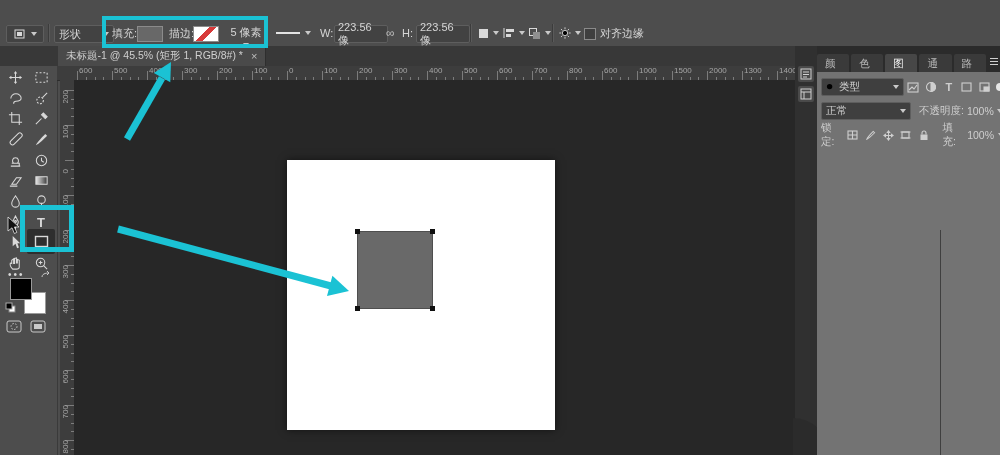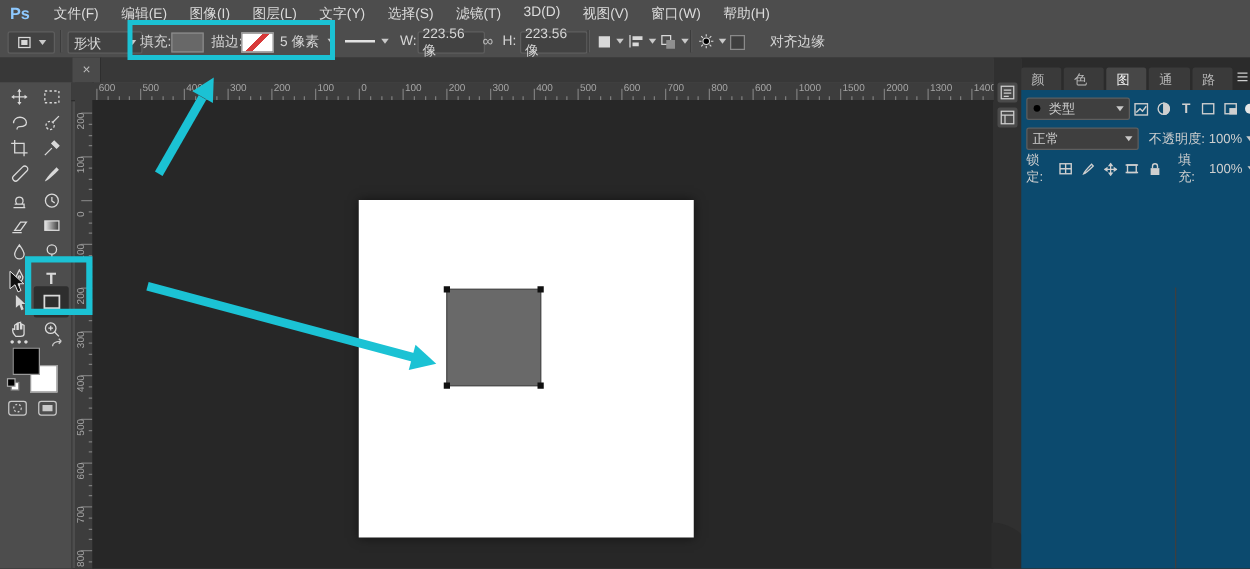--- a/index.html
+++ b/index.html
@@ -42,21 +42,21 @@
   .canvas{left:287px;top:160px;width:268px;height:270px;background:#ffffff;box-shadow:0 0 8px rgba(0,0,0,.55);}
   .shape{left:357px;top:231px;width:74px;height:76px;border:1px solid #4e4e4e;}
   .anchor{position:absolute;width:5px;height:5px;background:#101010;}
   
   .dockstrip{left:795px;top:46px;width:22px;height:409px;background:#303030;}
   .stripbtn{position:absolute;left:3px;width:16px;height:16px;background:#4a4a4a;border-radius:2px;display:flex;align-items:center;justify-content:center;}
   .dockmain{left:817px;top:46px;width:183px;height:409px;background:#2b2b2b;}
   .ptabs{position:absolute;left:0;top:8px;width:183px;height:18px;display:flex;}
   .ptab{padding:3px 8px 2px;font-size:10.5px;color:#b9b9b9;background:#3a3a3a;margin-right:2px;border-radius:2px 2px 0 0;}
   .ptab.active{background:#474747;color:#f0f0f0;}
-  .pcontent{position:absolute;left:0;top:26px;width:183px;height:383px;background:#0c4a6e;}
+  .pcontent{position:absolute;left:0;top:26px;width:183px;height:383px;background:#737373;}
   .prow{position:absolute;left:0;width:183px;display:flex;align-items:center;font-size:10.5px;color:#cfcfcf;}
   .pselect{background:#3f3f3f;border:1px solid #5e5e5e;border-radius:2px;height:16px;display:flex;align-items:center;padding:0 4px;gap:4px;}
   .picon{display:flex;align-items:center;justify-content:center;width:16px;height:14px;color:#cfcfcf;}
   .picon svg{stroke:#cfcfcf;fill:none;stroke-width:1.1;}
   .lrow{position:absolute;left:0;width:183px;height:29px;display:flex;align-items:center;border-bottom:1px solid #3e3e3e;}
   .lrow.selected{background:#6d6d6d;}
   .eyecell{width:26px;display:flex;justify-content:center;border-right:1px solid #3e3e3e;align-self:stretch;align-items:center;}
   .thumb{width:32px;height:25px;border:1px solid #b9b9b9;margin-left:6px;position:relative;}
   .checker{background-color:#fff;background-image:linear-gradient(45deg,#c9c9c9 25%,transparent 25%,transparent 75%,#c9c9c9 75%),linear-gradient(45deg,#c9c9c9 25%,transparent 25%,transparent 75%,#c9c9c9 75%);background-size:8px 8px;background-position:0 0,4px 4px;}
   .lname{margin-left:8px;font-size:11px;color:#e4e4e4;}
@@ -64,53 +64,39 @@
   .hibox{position:absolute;border:4px solid #1bc2d4;z-index:40;}
   .overlay{position:absolute;left:0;top:0;width:1000px;height:455px;z-index:45;pointer-events:none;}
   .cursor{position:absolute;z-index:60;}
   .dots{letter-spacing:2px;color:#d9d9d9;font-size:10px;}
 </style>
 </head>
 <body>
 
 <div id="app">
 
-  <div class="abs menubar">
-    <span class="pslogo">Ps</span>
-    <span class="menuitem">文件(F)</span>
-    <span class="menuitem">编辑(E)</span>
-    <span class="menuitem">图像(I)</span>
-    <span class="menuitem">图层(L)</span>
-    <span class="menuitem">文字(Y)</span>
-    <span class="menuitem">选择(S)</span>
-    <span class="menuitem">滤镜(T)</span>
-    <span class="menuitem">3D(D)</span>
-    <span class="menuitem">视图(V)</span>
-    <span class="menuitem">窗口(W)</span>
-    <span class="menuitem">帮助(H)</span>
-  </div>
 
   <div class="abs optionsbar">
     <div class="obtn field" style="left:6px;width:36px;justify-content:center;">
       <svg width="14" height="12" viewBox="0 0 14 12">
           <rect x="1" y="2" width="9" height="8" stroke="#d9d9d9" fill="none"></rect>
           <rect x="3" y="4" width="5" height="4" fill="#d9d9d9"></rect>
         </svg>
       <span class="caret"></span>
     </div>
     <div class="vsep" style="left:48px;"></div>
     <div class="obtn field" style="left:54px;width:50px;padding:0 4px;justify-content:space-between;">
       <span>形状</span>
       <span class="caret"></span>
     </div>
     <span class="obtn" style="left:112px;">填充:</span>
     <span class="swatch" style="position:absolute;left:137px;top:6px;background:#686868;"></span>
     <span class="obtn" style="left:169px;">描边:</span>
     <span class="swatch" style="position:absolute;left:193px;top:6px;background:#fff;background-image:linear-gradient(135deg,transparent 42%,#d83a3a 42%,#d83a3a 58%,transparent 58%);"></span>
-    <div class="obtn" style="left:224px;width:44px;justify-content:space-between;">
+    <div class="obtn" style="left:224px;width:44px;justify-content:space-between;flex-direction:column;">
       <span>5 像素</span>
       <span class="caret"></span>
     </div>
     <div class="obtn" style="left:276px;width:38px;gap:5px;">
       <span style="display:inline-block;width:24px;height:2px;background:#e3e3e3;"></span>
       <span class="caret"></span>
     </div>
     <span class="obtn" style="left:320px;">W:</span>
     <div class="obtn field" style="left:334px;width:46px;padding:0 3px;">
       <span>223.56 像</span>
@@ -144,25 +130,26 @@
     </div>
     <div class="vsep" style="left:552px;"></div>
     <div class="obtn" style="left:558px;">
       <svg width="14" height="14" viewBox="0 0 16 16">
           <circle cx="8" cy="8" r="3" stroke="#d9d9d9"></circle>
           <path d="M8 1.5v2.2M8 12.3v2.2M1.5 8h2.2M12.3 8h2.2M3.4 3.4l1.6 1.6M11 11l1.6 1.6M12.6 3.4L11 5M5 11l-1.6 1.6" stroke="#d9d9d9"></path>
         </svg>
       <span class="caret"></span>
     </div>
     <span class="checkbox" style="position:absolute;left:584px;top:8px;"></span>
-    <span class="obtn" style="left:616px;">对齐边缘</span>
+    <span class="obtn" style="left:600px;">对齐边缘</span>
   </div>
 
   <div class="abs tabbar">
     <div class="doctab">
+      <span>未标题-1 @ 45.5% (矩形 1, RGB/8#) *</span>
       <span class="closex">×</span>
     </div>
   </div>
 
   <div class="abs toolbar">
     <div class="tool" style="left:4px;top:2px;">
         <svg width="15" height="15" viewBox="0 0 16 16">
           <path d="M8 2.5v11M2.5 8h11"></path>
           <path d="M8 1l-1.8 2.6h3.6zM8 15l-1.8-2.6h3.6zM1 8l2.6-1.8v3.6zM15 8l-2.6-1.8v3.6z" fill="#d9d9d9" stroke="none"></path>
         </svg>

